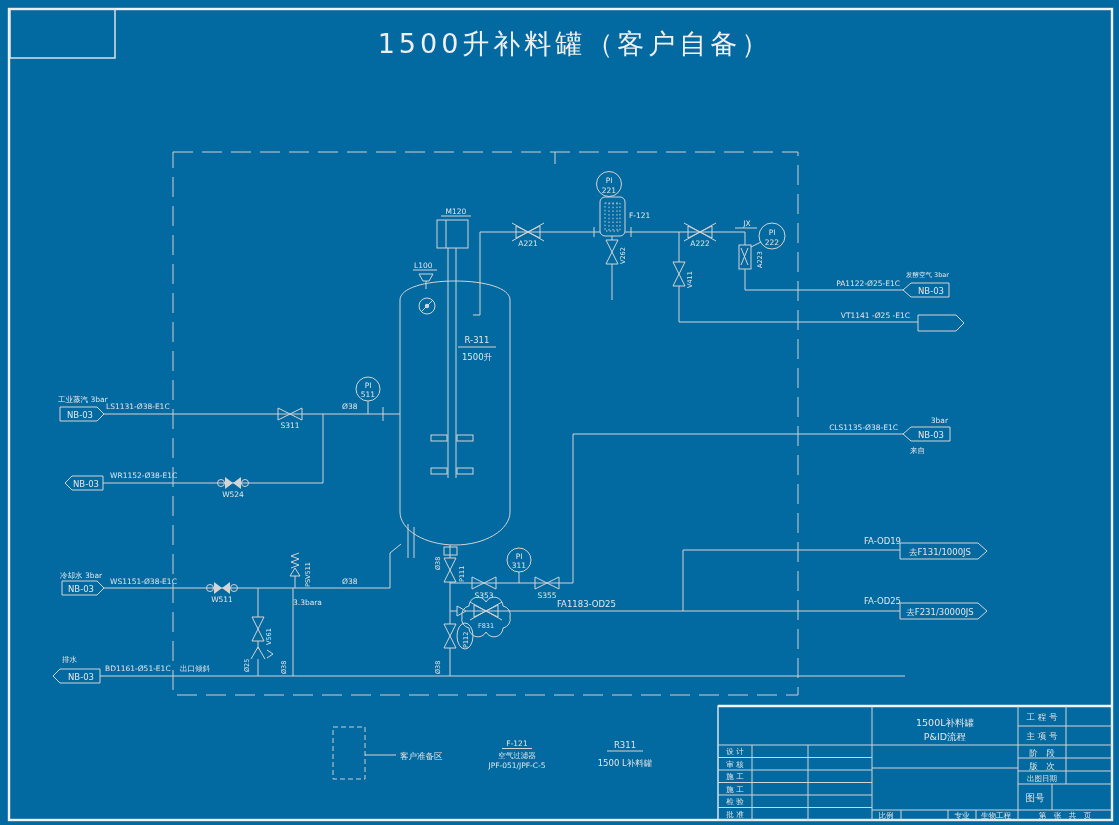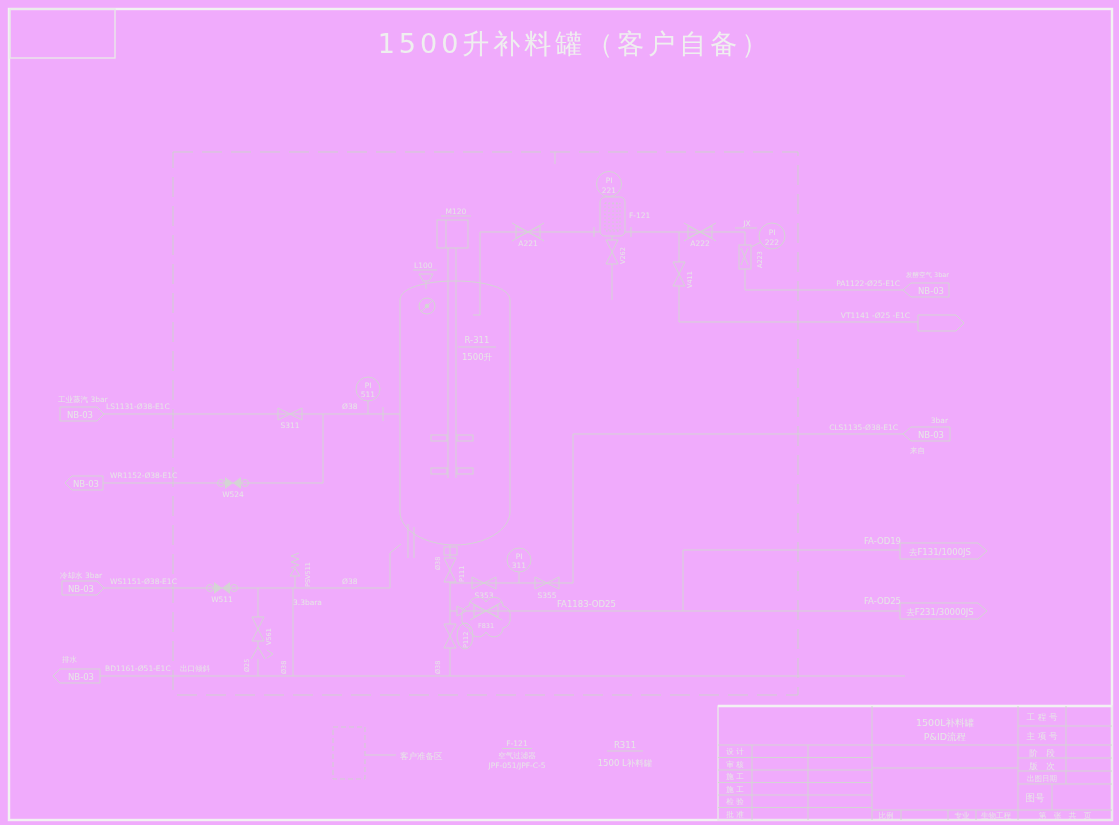--- a/index.html
+++ b/index.html
@@ -1,16 +1,16 @@
 <!DOCTYPE html>
 <html><head>
 <meta charset="utf-8">
 <style>
   html,body{margin:0;padding:0;background:#000;}
-  #stage{position:relative;width:1119px;height:825px;background:#f0abfc;overflow:hidden;}
+  #stage{position:relative;width:1119px;height:825px;background:#0369a1;overflow:hidden;}
   svg{display:block;}
   .ln{stroke:#d4d4d4;stroke-width:1;fill:none;}
   .ln2{stroke:#e8e8e8;stroke-width:1.4;fill:none;}
   .thick{stroke:#f2f2f2;stroke-width:2.4;fill:none;}
   .dash{stroke:#cfcfcf;stroke-width:1;fill:none;stroke-dasharray:20 9;}
   .dot{stroke:#cfcfcf;stroke-width:1;fill:none;stroke-dasharray:1.5 2.2;}
   .dashs{stroke:#cfcfcf;stroke-width:1;fill:none;stroke-dasharray:5 3;}
   .fl{fill:#d4d4d4;stroke:none;}
   text{fill:#e6e6e6;font-family:"DejaVu Sans","Liberation Sans",sans-serif;}
   .t6{font-size:6.5px;}

